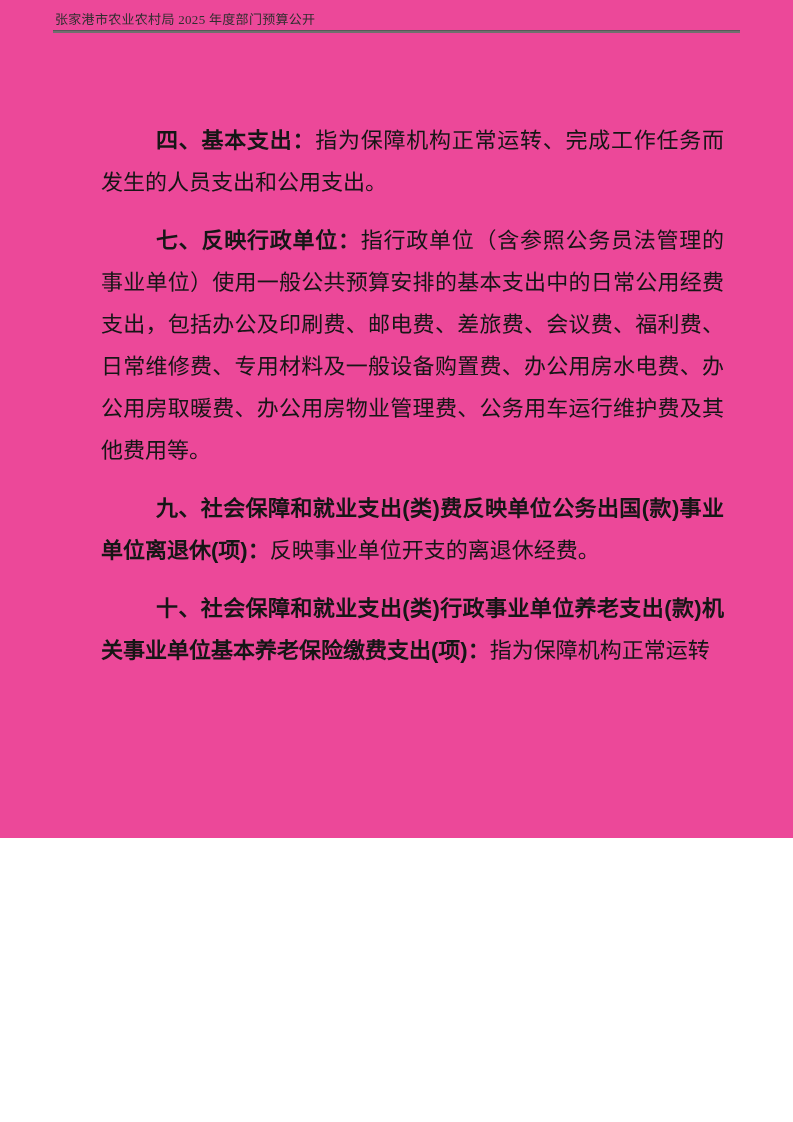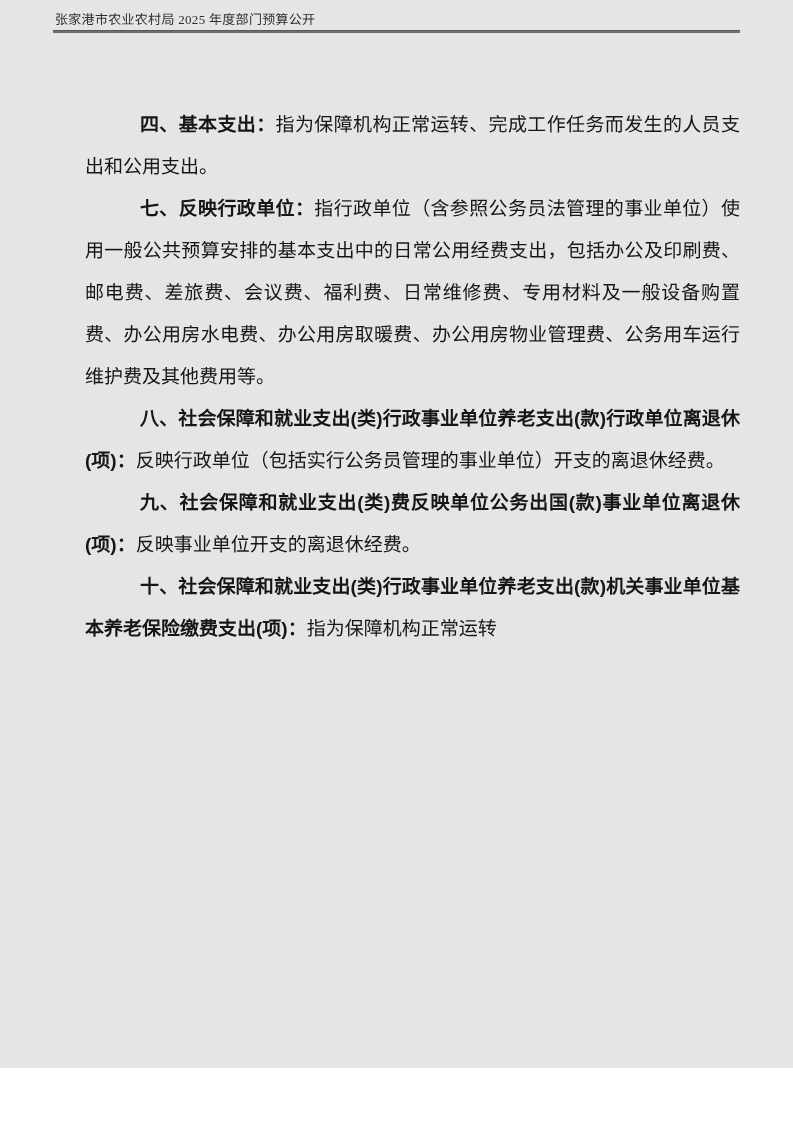--- a/index.html
+++ b/index.html
@@ -3,22 +3,22 @@
 <meta charset="utf-8">
 <style>
   html, body {
     margin: 0;
     padding: 0;
     background: #ffffff;
   }
   .page {
     position: relative;
     width: 793px;
-    height: 1068px;
-    background: #e5e5e5;
+    height: 838px;
+    background: #ec4899;
     overflow: hidden;
     font-family: "Liberation Serif", "DejaVu Serif", serif;
   }
   
   .header {
     position: absolute;
     left: 53px;
     top: 12px;
     width: 687px;
   }
@@ -38,22 +38,22 @@
     box-sizing: border-box;
   }
   
   .content {
     position: absolute;
     left: 85px;
     top: 104px;
     width: 655px;
   }
   .para {
-    margin: 0;
-    font-size: 19px;
+    margin: 16px;
+    font-size: 22px;
     line-height: 42px;
     color: #161616;
     text-align: justify;
     text-justify: inter-character;
     text-indent: 55px;
     font-weight: 400;
   }
   .para .label {
     font-weight: 700;
     font-family: "Liberation Sans", "DejaVu Sans", sans-serif;
@@ -81,21 +81,20 @@
     <div class="header-rule"></div>
   </div>
 
   <div class="content">
     <p class="para"><span class="label">四、基本支出：</span><span class="body-text">指为保障机构正常运转、完成工作任务而发生的人员支出和公用支出。</span></p>
 
 
 
     <p class="para"><span class="label">七、反映行政单位：</span><span class="body-text">指行政单位（含参照公务员法管理的事业单位）使用一般公共预算安排的基本支出中的日常公用经费支出，包括办公及印刷费、邮电费、差旅费、会议费、福利费、日常维修费、专用材料及一般设备购置费、办公用房水电费、办公用房取暖费、办公用房物业管理费、公务用车运行维护费及其他费用等。</span></p>
 
-    <p class="para"><span class="label">八、社会保障和就业支出(类)行政事业单位养老支出(款)行政单位离退休(项)：</span><span class="body-text">反映行政单位（包括实行公务员管理的事业单位）开支的离退休经费。</span></p>
 
     <p class="para"><span class="label">九、社会保障和就业支出(类)费反映单位公务出国(款)事业单位离退休(项)：</span><span class="body-text">反映事业单位开支的离退休经费。</span></p>
 
     <p class="para"><span class="label">十、社会保障和就业支出(类)行政事业单位养老支出(款)机关事业单位基本养老保险缴费支出(项)：</span><span class="body-text">指为保障机构正常运转</span></p>
   </div>
 
   <div class="footer">
     <span>- 55 -</span>
   </div>
 

